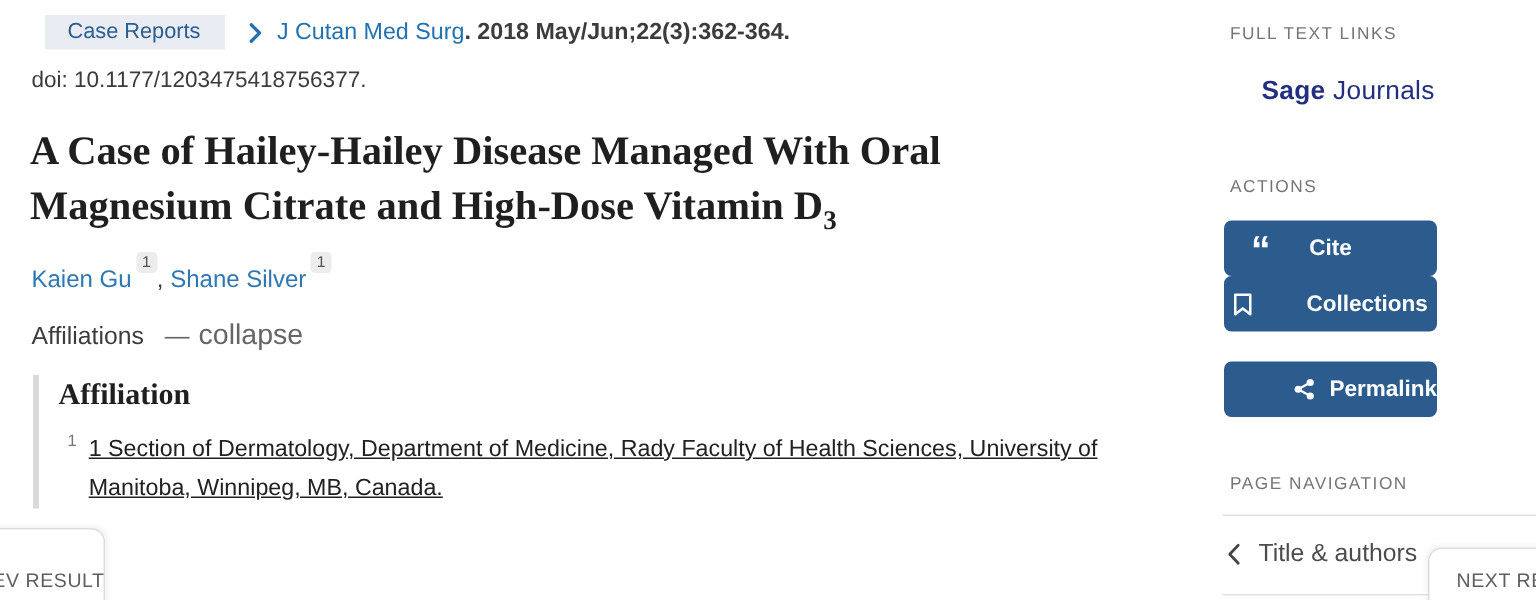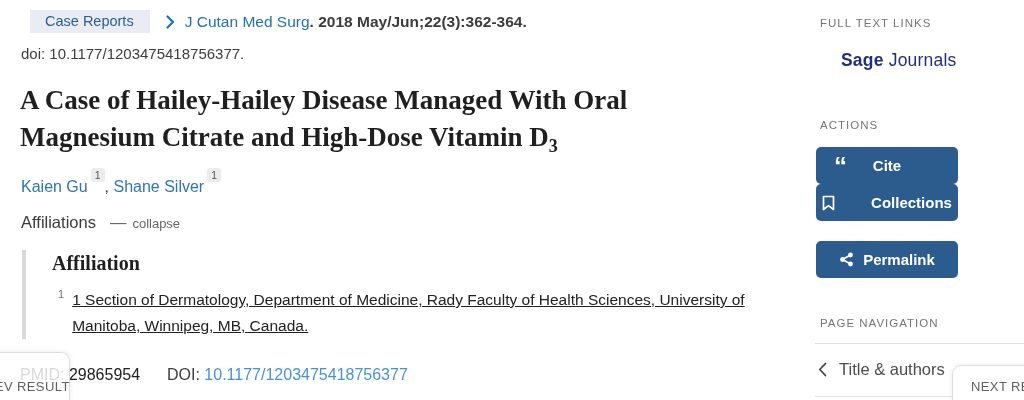--- a/index.html
+++ b/index.html
@@ -23,25 +23,25 @@
 
   
   .authors { position: absolute; left: 21px; top: 176px; font-size: 16px; color: #3c3c3c; }
   .author-link { color: #2d77b5; text-decoration: none; }
   .sup-chip { background: #ececec; color: #555555; font-size: 10.5px; border-radius: 3px;
               padding: 1px 4px; position: relative; top: -7px; margin-left: 3px; }
 
   
   .aff-toggle { position: absolute; left: 21px; top: 213px; font-size: 16.5px; color: #3c3c3c; }
   .aff-toggle .dash { color: #666666; margin: 0 6px 0 14px; }
-  .aff-toggle .collapse { color: #666666; font-size: 13px; margin-top: 17px; }
+  .aff-toggle .collapse { color: #666666; font-size: 19px; margin-top: 17px; }
 
   
   .aff-block { position: absolute; left: 22px; top: 250px; width: 740px;
-               border-left: 4px solid #d9d9d9; padding-left: 26px; }
+               border-left: 4px solid #d9d9d9; padding-left: 13px; }
   .aff-heading { font-family: "Liberation Serif", serif; font-weight: 700;
                  font-size: 20px; color: #1f1f1f; margin-top: 2px; }
   .aff-item { margin-top: 12px; display: flex; }
   .aff-sup { color: #757575; font-size: 11px; margin: 1px 8px 0 6px; }
   .aff-text { color: #212121; font-size: 15.5px; line-height: 26px; width: 690px; text-decoration: underline; }
 
   
   .ids-row { position: absolute; left: 20px; top: 366px; font-size: 16px; color: #212121; }
   .ids-row .lbl { color: #3c3c3c; }
   .ids-gap { display: inline-block; width: 18px; }
@@ -104,27 +104,20 @@
   </div>
 
   <div class="aff-block">
     <div class="aff-heading">Affiliation</div>
     <div class="aff-item">
       <span class="aff-sup">1</span>
       <span class="aff-text">1 Section of Dermatology, Department of Medicine, Rady Faculty of Health Sciences, University of Manitoba, Winnipeg, MB, Canada.</span>
     </div>
   </div>
 
-  <div class="ids-row">
-    <span class="lbl">PMID:</span>
-    <span>29865954</span>
-    <span class="ids-gap"></span>
-    <span class="lbl">DOI:</span>
-    <a href="#" class="doi-link">10.1177/1203475418756377</a>
-  </div>
 
   <div class="side-label" style="top:17px;">FULL TEXT LINKS</div>
 
   <a href="#" class="logo" style="text-decoration:none;"><span class="b">Sage</span> <span>Journals</span></a>
 
   <div class="side-label" style="top:119px;">ACTIONS</div>
 
   <button class="action-btn btn-cite" style="top:147px;">
     <span class="q">“</span>
     <span>Cite</span>
@@ -132,21 +125,21 @@
 
   <button class="action-btn" style="top:184px;gap:36px;">
     <span style="display:inline-flex;">
       <svg width="13" height="16" viewBox="0 0 13 16">
           <path d="M1.5 1.5 H11.5 V14.5 L6.5 10.6 1.5 14.5 Z" fill="none" stroke="#ffffff" stroke-width="1.7" stroke-linejoin="round"></path>
         </svg>
     </span>
     <span>Collections</span>
   </button>
 
-  <button class="action-btn" style="top:241px;">
+  <button class="action-btn" style="top:241px;justify-content:flex-end;">
     <span style="display:inline-flex;">
       <svg width="15" height="15" viewBox="0 0 15 15">
         <line x1="11.5" y1="3" x2="3.5" y2="7.5" stroke="#ffffff" stroke-width="1.6"></line>
         <line x1="3.5" y1="7.5" x2="11.5" y2="12" stroke="#ffffff" stroke-width="1.6"></line>
         <circle cx="11.5" cy="3" r="2.4" fill="#ffffff"></circle>
         <circle cx="3.5" cy="7.5" r="2.4" fill="#ffffff"></circle>
         <circle cx="11.5" cy="12" r="2.4" fill="#ffffff"></circle>
       </svg>
     </span>
     <span>Permalink</span>

